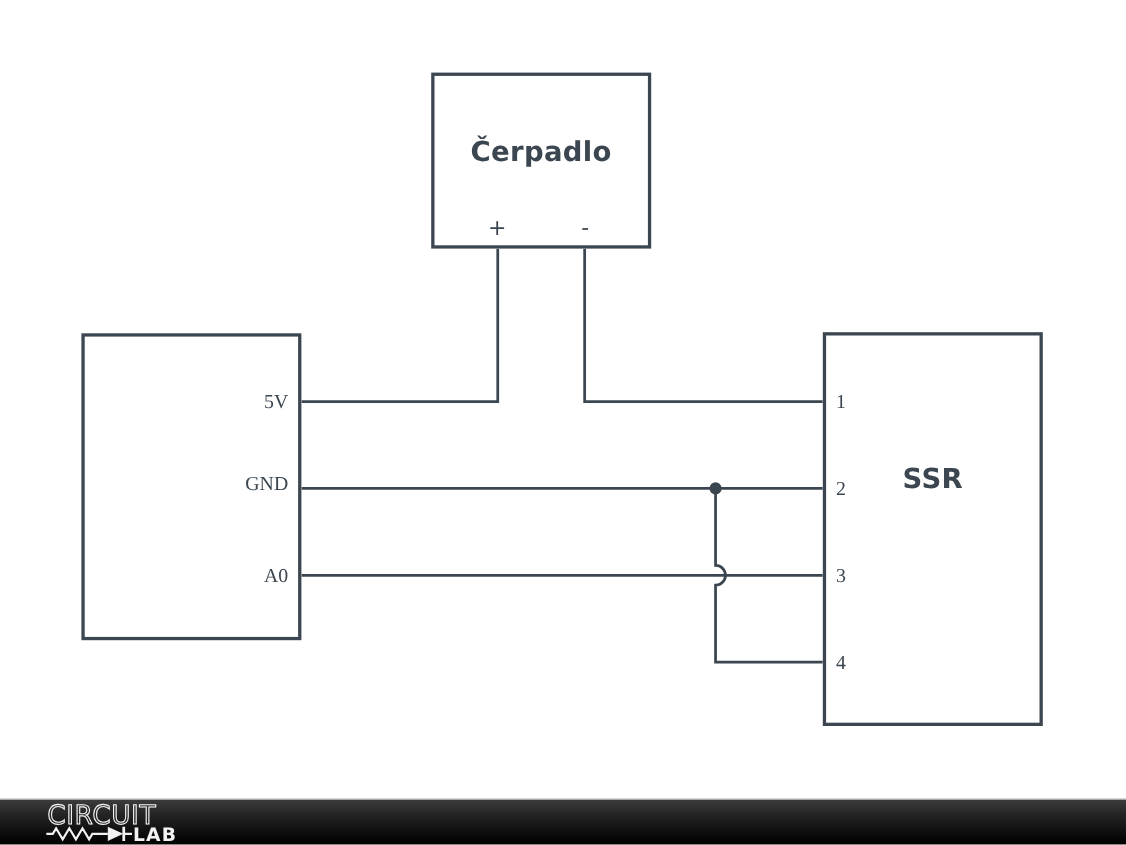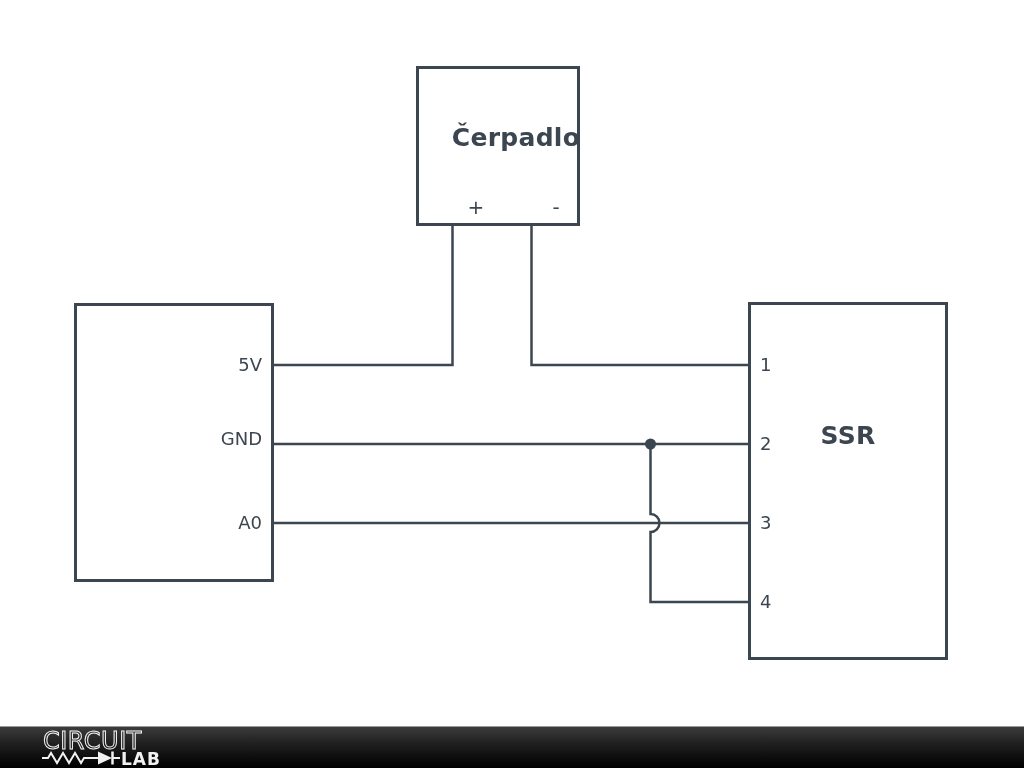--- a/index.html
+++ b/index.html
@@ -11,31 +11,31 @@
   html,body{margin:0;padding:0;background:#fff;}
   .canvas{
     position:relative;width:1024px;height:768px;background:var(--bg);
     font-family:"DejaVu Sans", sans-serif;color:var(--line);overflow:hidden;
   }
   .wire-layer{position:absolute;left:0;top:0;}
   .box{
     position:absolute;border:3px solid var(--line);box-sizing:border-box;
     background:var(--bg);
   }
-  .box-pump{left:392px;top:66px;width:164px;height:160px;margin-left:24px;}
+  .box-pump{left:392px;top:66px;width:200px;height:160px;}
   .box-arduino{left:74px;top:303px;width:200px;height:279px;}
   .box-ssr{left:748px;top:302px;width:200px;height:358px;}
   .comp-title{
     position:absolute;left:0;width:194px;text-align:center;
     font-size:25px;font-weight:bold;line-height:30px;letter-spacing:.3px;
   }
   .box-pump .comp-title{top:54px;}
   .box-arduino .comp-title{top:76px;}
   .box-ssr .comp-title{top:116px;}
-  .pin{position:absolute;font-size:18px;line-height:22px;white-space:nowrap;}
+  .pin{position:absolute;font-size:18px;line-height:22px;white-space:nowrap;font-family:Liberation Serif, serif;}
   .pin-right{right:9px;text-align:right;}
   .pin-left{left:9px;text-align:left;}
   .term{position:absolute;width:40px;text-align:center;font-size:20px;line-height:24px;top:126px;}
   .term-plus{left:37px;}
   .term-minus{left:117px;}
   .ard-pin-0{top:48px;} .ard-pin-1{top:122px;} .ard-pin-2{top:206px;}
   .ssr-pin-0{top:49px;} .ssr-pin-1{top:128px;} .ssr-pin-2{top:207px;} .ssr-pin-3{top:286px;}
 
   .footer{
     position:absolute;left:0;top:726px;width:1024px;height:42px;box-sizing:border-box;

